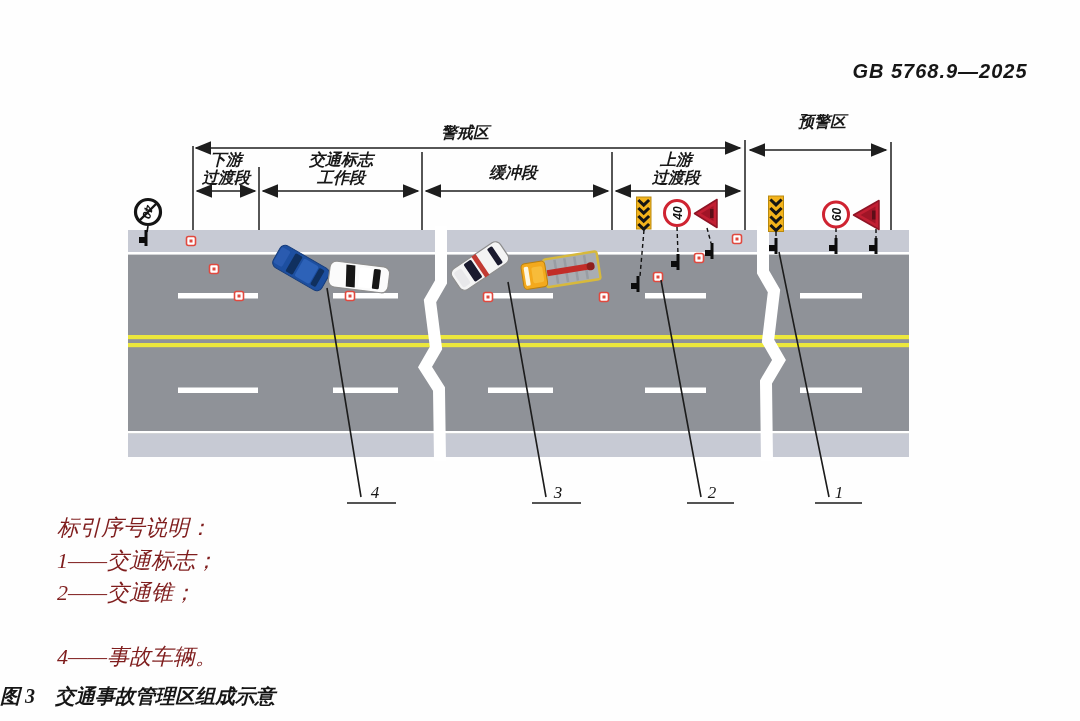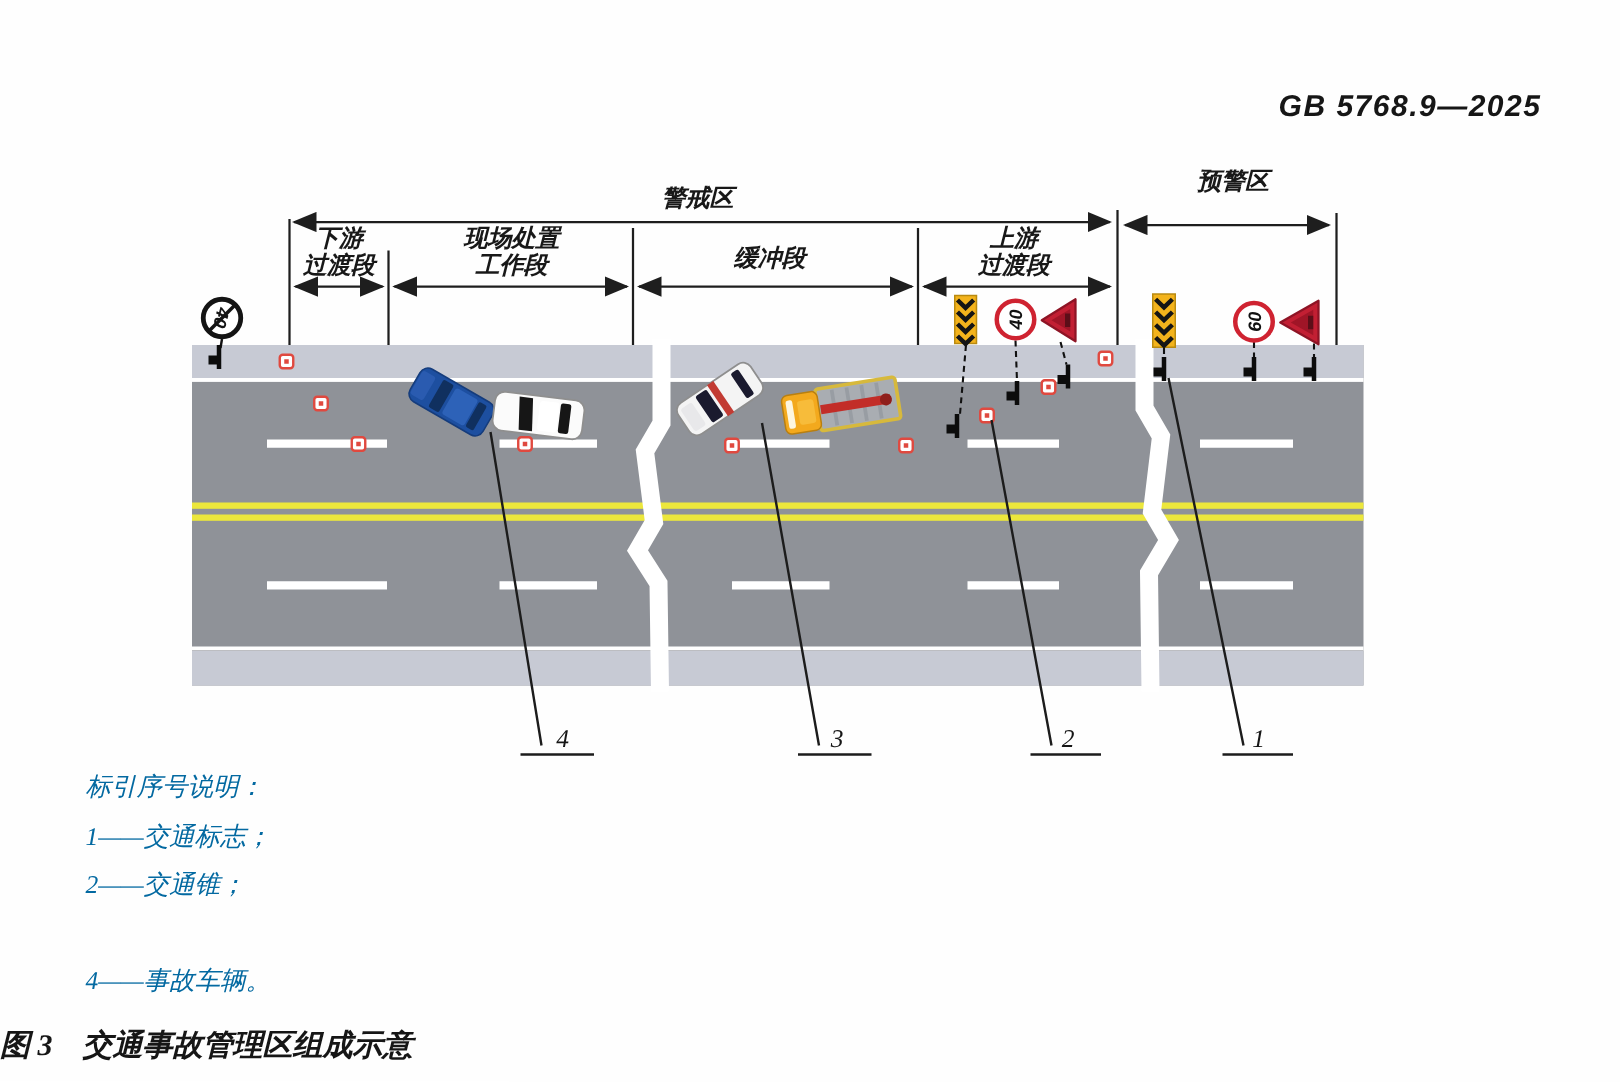--- a/index.html
+++ b/index.html
@@ -8,21 +8,21 @@
   .abs{position:absolute;}
   #std-no{top:60px;left:840px;width:200px;text-align:center;font-family:"Liberation Sans",sans-serif;
           font-weight:bold;font-size:20px;letter-spacing:1px;color:#161616;}
   .zone-label{font-size:16px;font-weight:600;line-height:18px;text-align:center;color:#181818;}
   #lbl-warning{top:124px;left:415px;width:100px;}
   #lbl-advance{top:113px;left:772px;width:100px;}
   #lbl-downstream{top:151px;left:176px;width:100px;}
   #lbl-work{top:151px;left:291px;width:100px;}
   #lbl-buffer{top:164px;left:463px;width:100px;text-align:center;}
   #lbl-upstream{top:151px;left:626px;width:100px;}
-  .legend-line{left:57px;font-size:17px;color:#0369a1;}
+  .legend-line{left:57px;font-size:22px;color:#7f1d1d;}
   #legend-title{top:513px;}
   #legend-1{top:546px;text-align:right;}
   #legend-2{top:578px;text-align:right;}
   #legend-3{top:610px;}
   #legend-4{top:642px;}
   #caption{top:683px;left:0;width:1080px;text-align:left;font-size:20px;font-weight:bold;color:#161616;}
   svg{position:absolute;top:0;left:0;}
 </style>
 </head>
 <body>
@@ -31,21 +31,21 @@
 
   <div class="abs" id="std-no">GB 5768.9—2025</div>
 
   <div class="abs zone-label" id="lbl-warning">警戒区</div>
   <div class="abs zone-label" id="lbl-advance">预警区</div>
   <div class="abs zone-label" id="lbl-downstream">
     <div>下游</div>
     <div>过渡段</div>
   </div>
   <div class="abs zone-label" id="lbl-work">
-    <div>现场处置</div>
+    <div>交通标志</div>
     <div>工作段</div>
   </div>
   <div class="abs zone-label" id="lbl-buffer">缓冲段</div>
   <div class="abs zone-label" id="lbl-upstream">
     <div>上游</div>
     <div>过渡段</div>
   </div>
 
   <svg width="1080" height="721" viewBox="0 0 1080 721">
     <defs>

